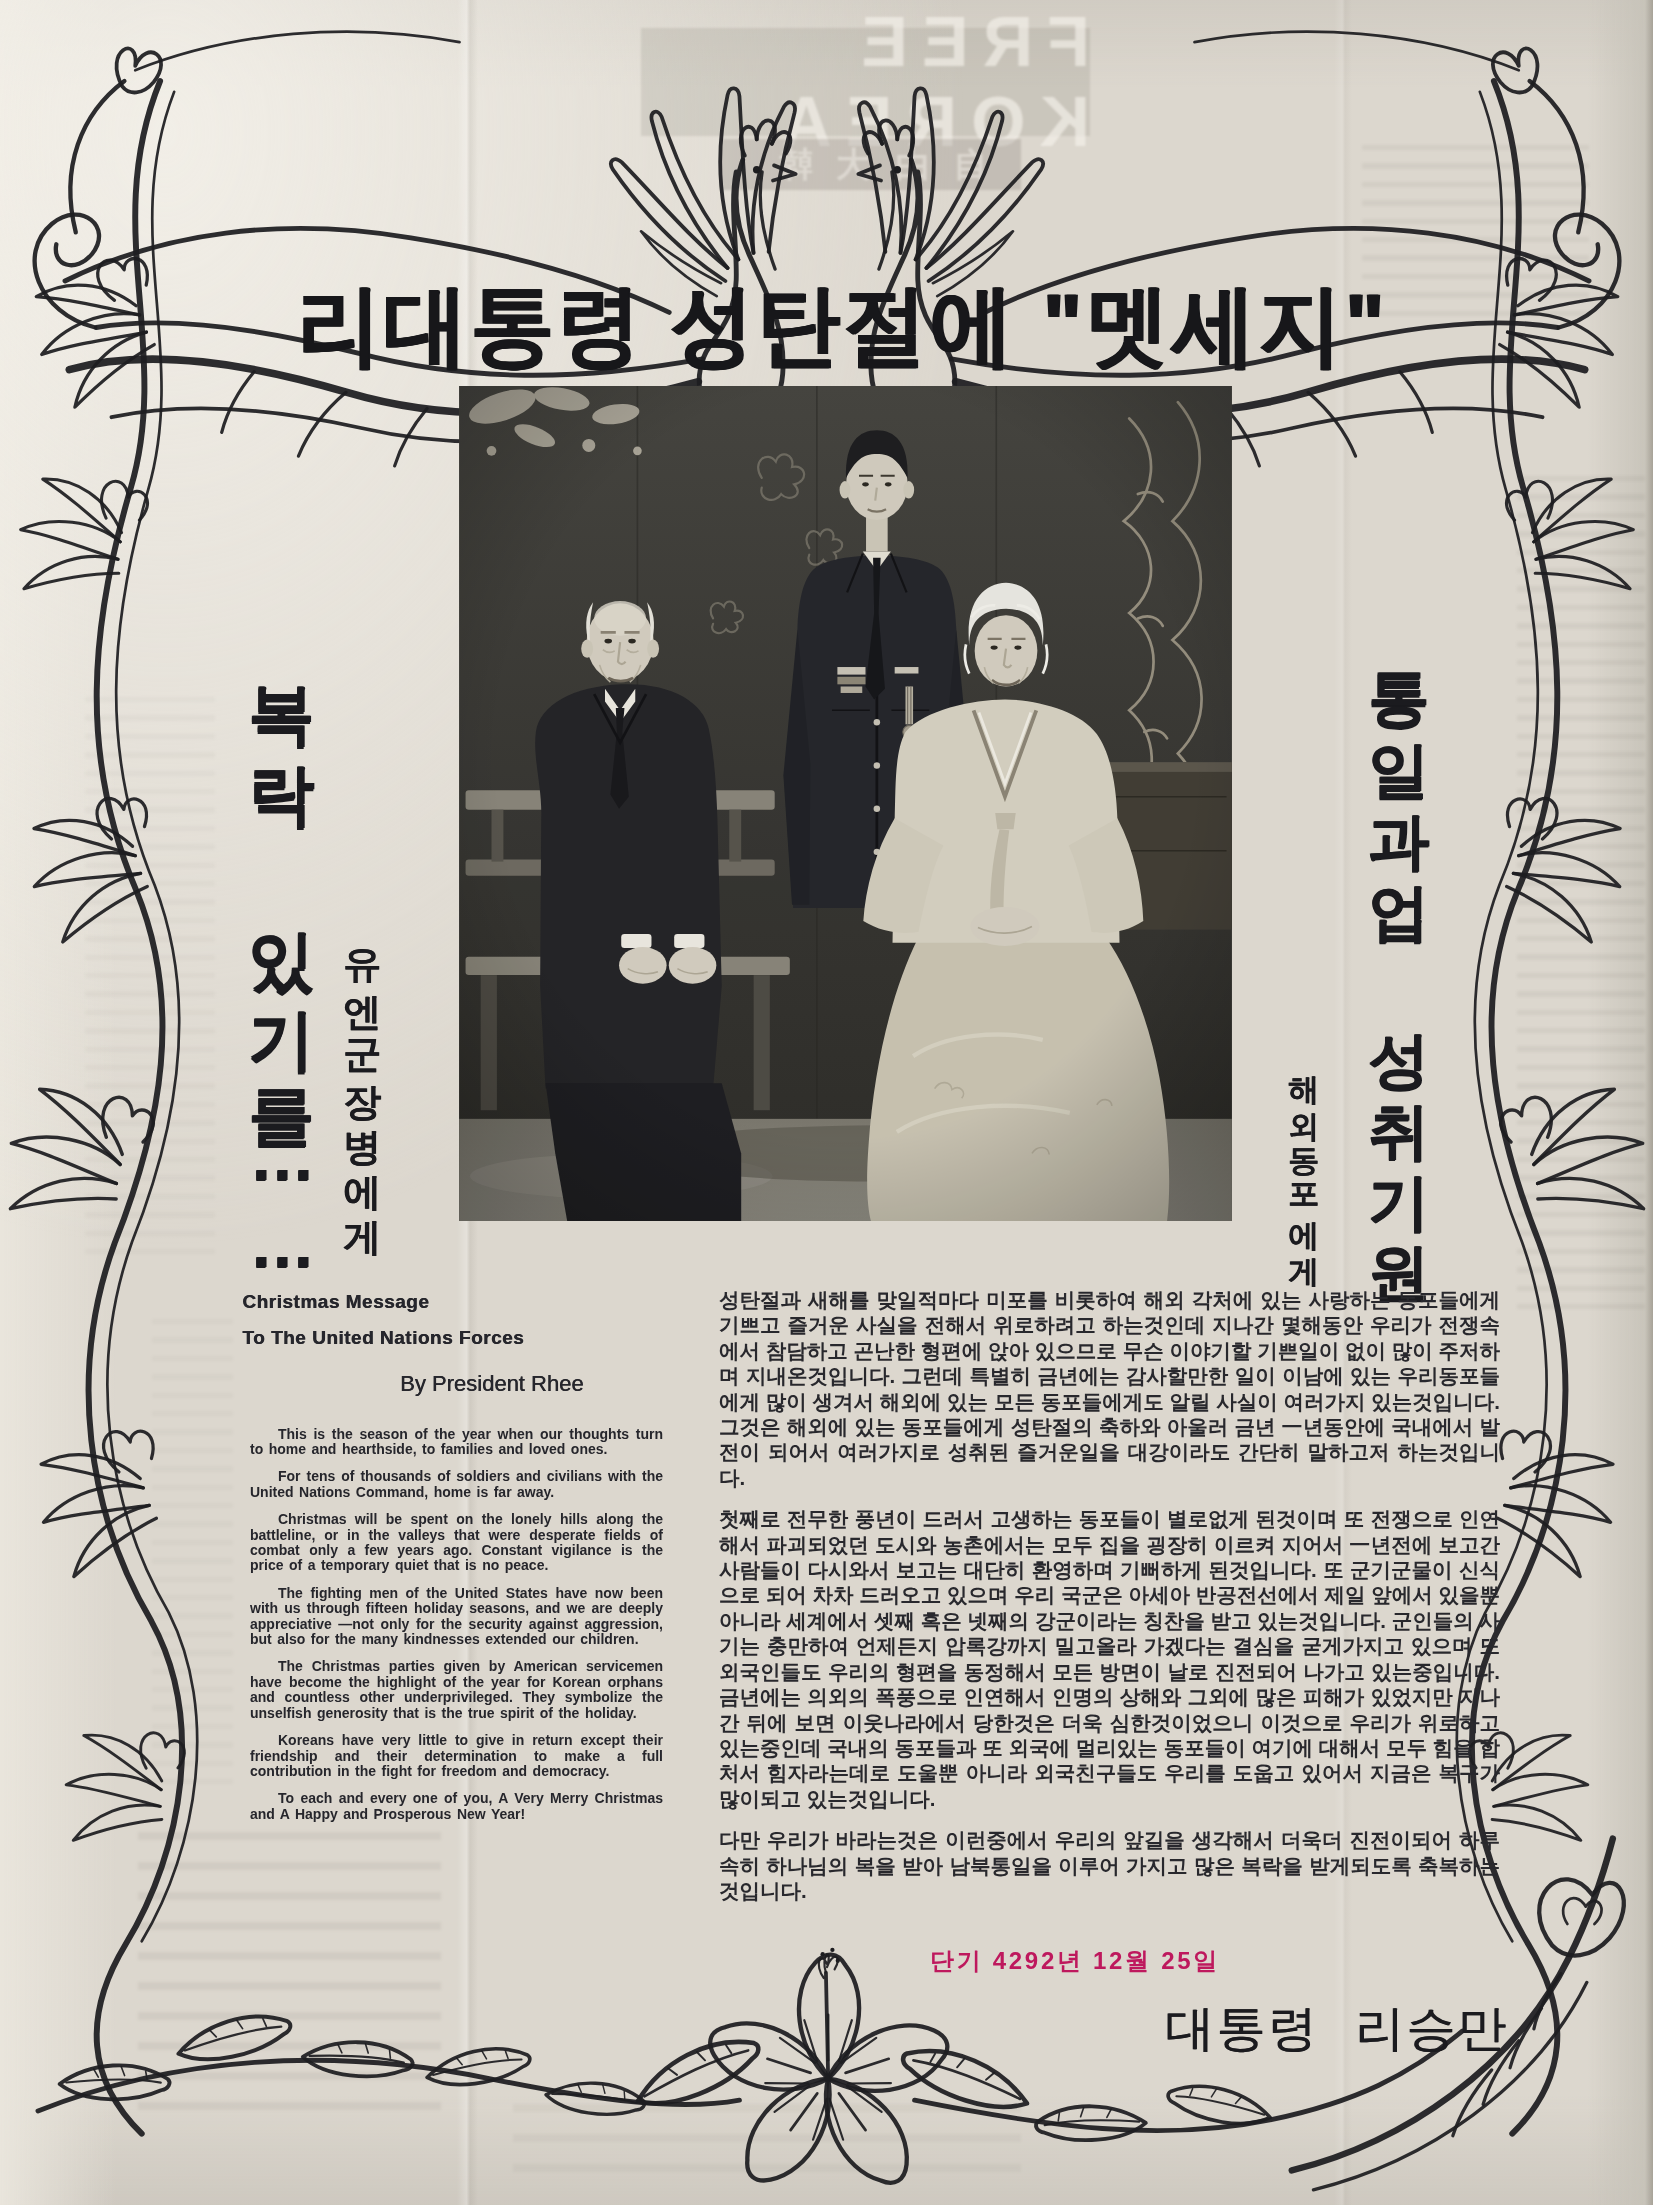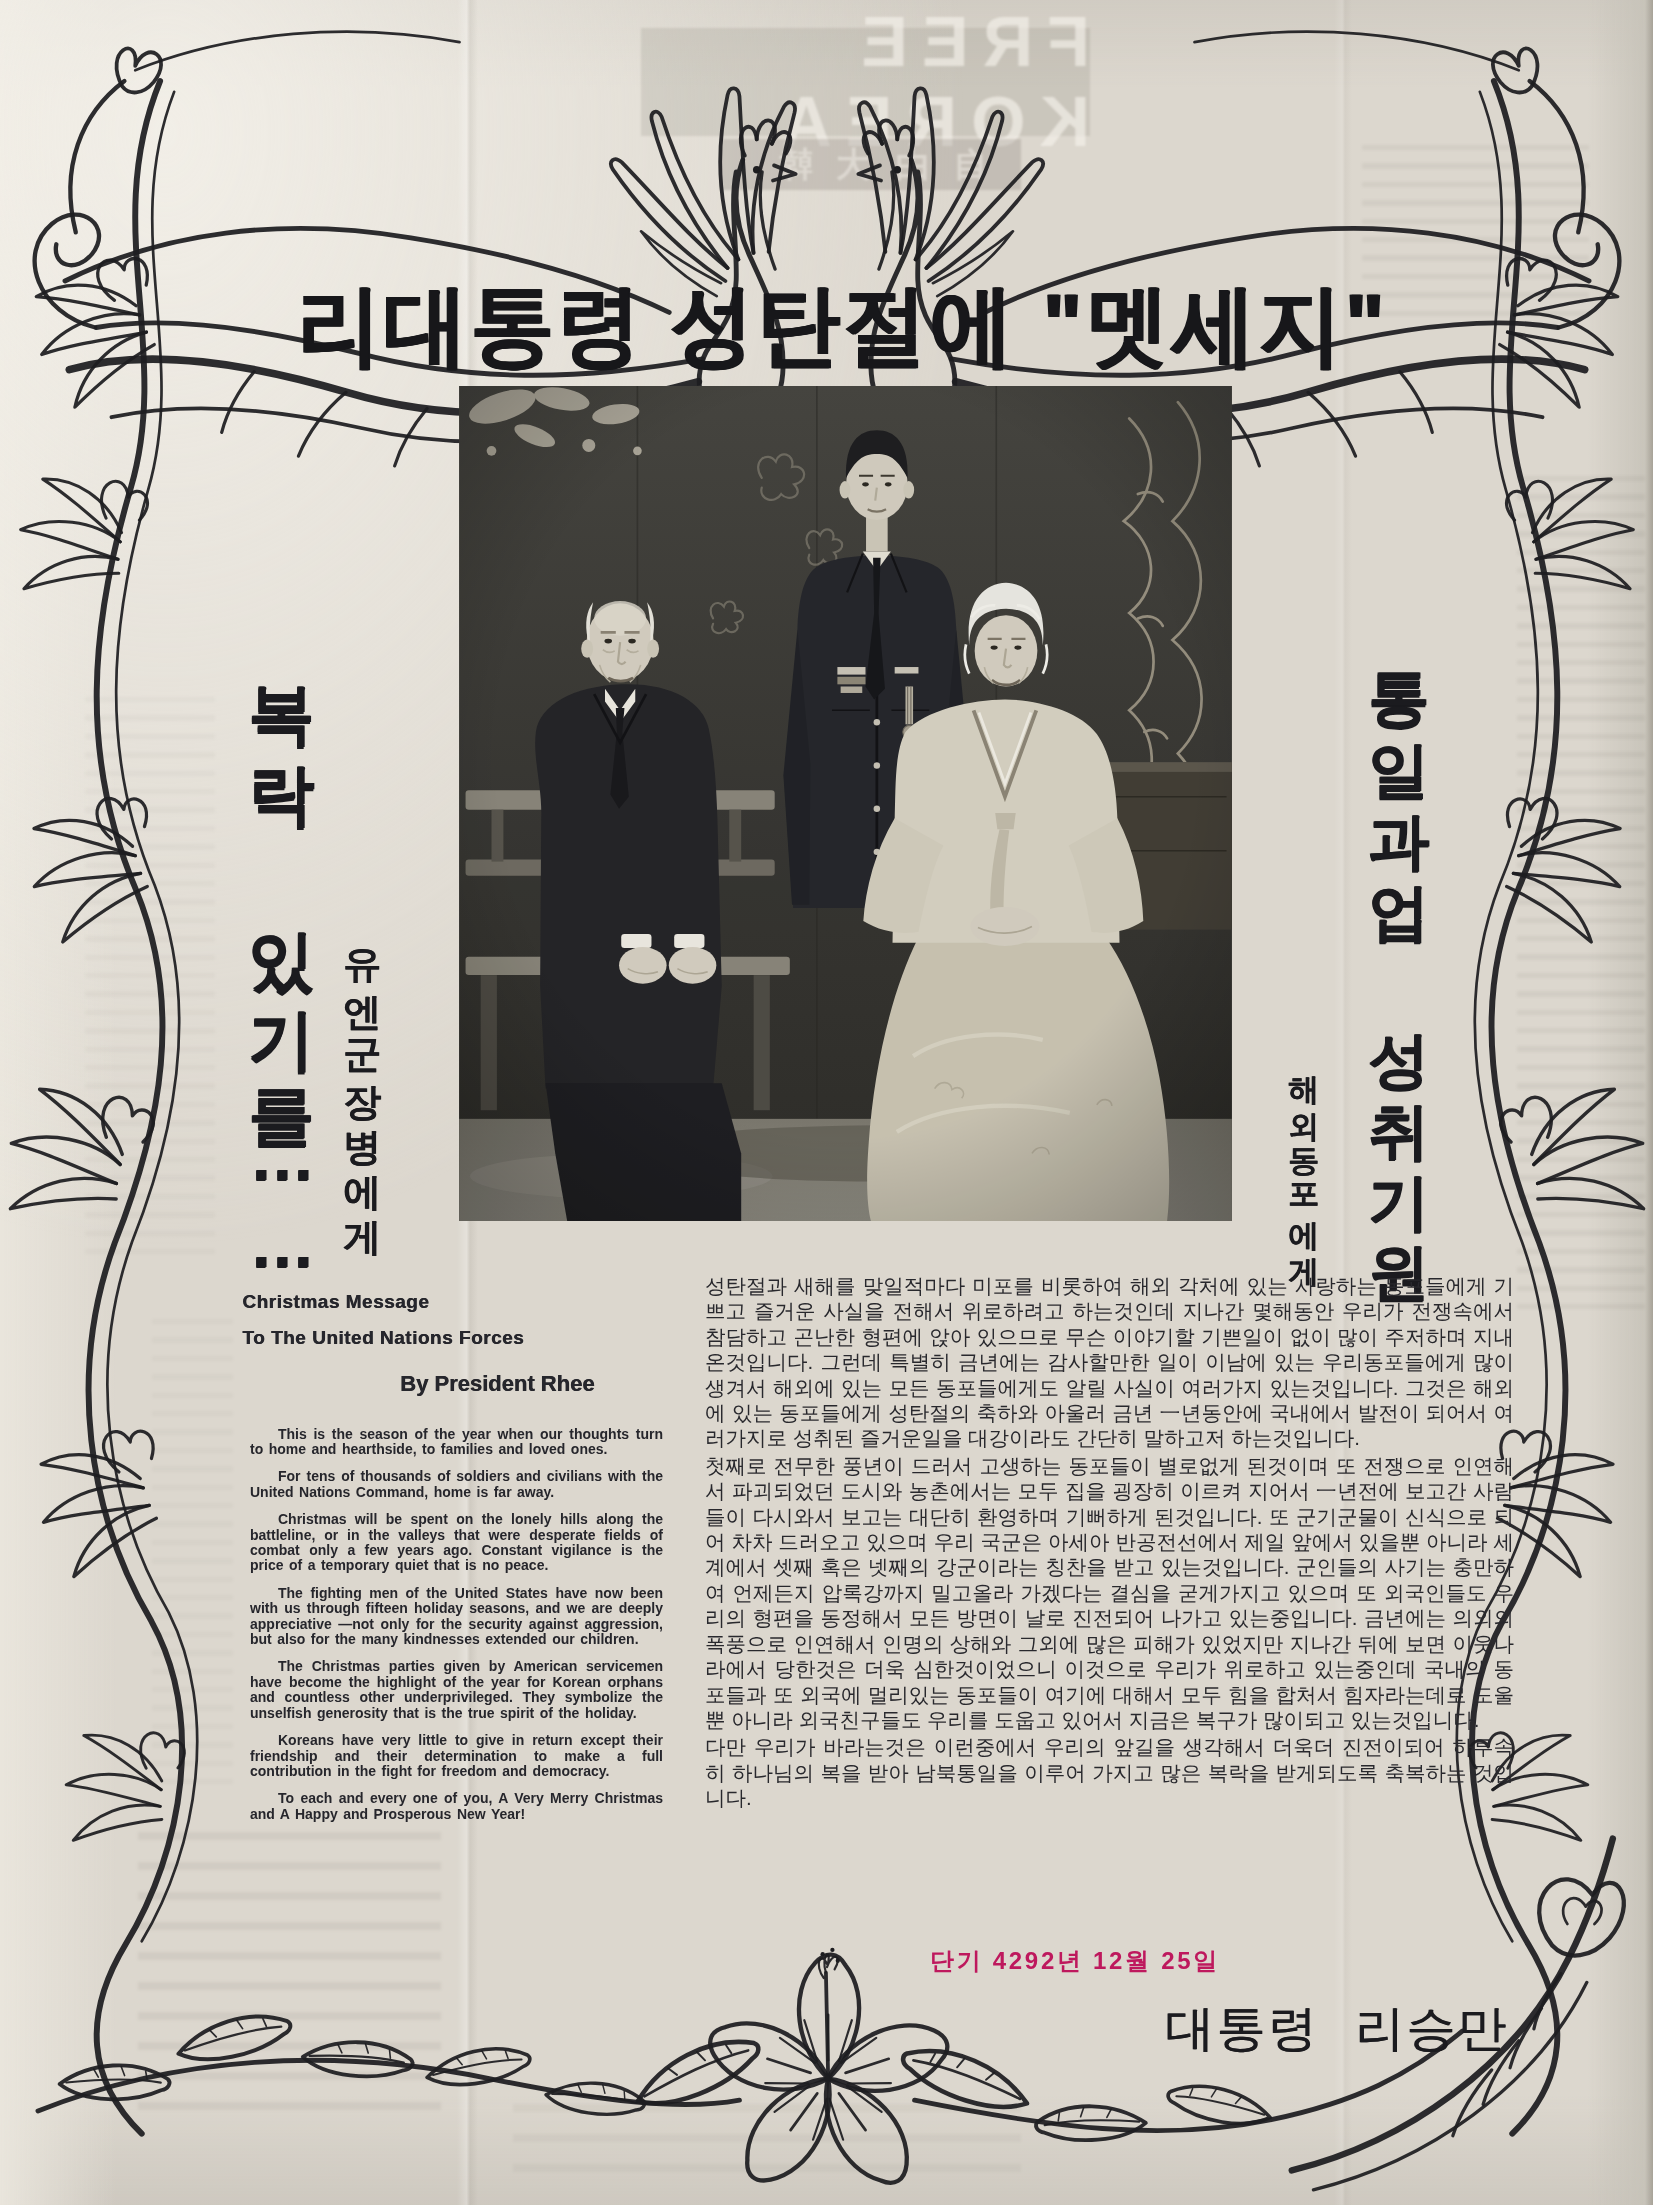--- a/index.html
+++ b/index.html
@@ -45,27 +45,27 @@
   #left-banner-small  { left:336px;  top:922px; font-size:38px;  font-weight:700; letter-spacing:7px;
     text-shadow:0.5px 0 0 #1b1b1f; }
   #right-banner-large { left:1358px; top:628px; font-size:61px; font-weight:800; letter-spacing:9.7px;
     text-shadow:1.1px 0 0 #1b1b1f, 0 1.1px 0 #1b1b1f; }
   #right-banner-small { left:1282px; top:1053px; font-size:31px;  font-weight:700; letter-spacing:5.4px;
     text-shadow:0.5px 0 0 #1b1b1f; }
   
   #english { left:238px; top:1291px; width:437px; color:#26262c; }
   #english .eh { font-size:19px; font-weight:800; letter-spacing:0.5px; margin:0 0 14px 4.3px;
     text-shadow:0.5px 0 0 #26262c; }
-  #english .byline { font-size:22px; font-weight:700; margin:21.6px 0 0 162px; text-shadow:0.5px 0 0 #26262c; }
+  #english .byline { font-size:22px; font-weight:400; margin:21.6px 0 0 162px; text-shadow:0.5px 0 0 #26262c; }
   #english .body { margin-top:30px; }
   #english p { font-size:14px; line-height:15.4px; font-weight:700; text-align:justify;
     text-indent:28px; margin:12px; word-spacing:1.6px; }
   
   #korean { left:703px; top:1271px; width:813px; color:#28282d; }
-  #korean p { font-size:20.5px; line-height:25.4px; text-align:justify; margin:2px; font-weight:400; }
+  #korean p { font-size:20.5px; line-height:25.4px; text-align:justify; margin:16px; font-weight:700; }
   
   #date-line { left:886px; top:1945px; width:378px; text-align:center;
     font-size:24px; font-weight:600; letter-spacing:2.7px; color:#be185d; }
   #signature { left:1165px; top:1996px; font-size:49px; font-weight:400; letter-spacing:2.2px;
     word-spacing:20.5px; color:#1b1b1f; white-space:nowrap; text-shadow:0.8px 0 0 #1b1b1f; }
   
   #photo-wrap { left:459px; top:386px; width:773px; height:835px; }
   
   #ornaments { left:0; top:0; width:1654px; height:2205px; pointer-events:none; }
   #ornaments .ink { stroke:#1d1d20; fill:none; stroke-linecap:round; stroke-linejoin:round; opacity:.93; }

